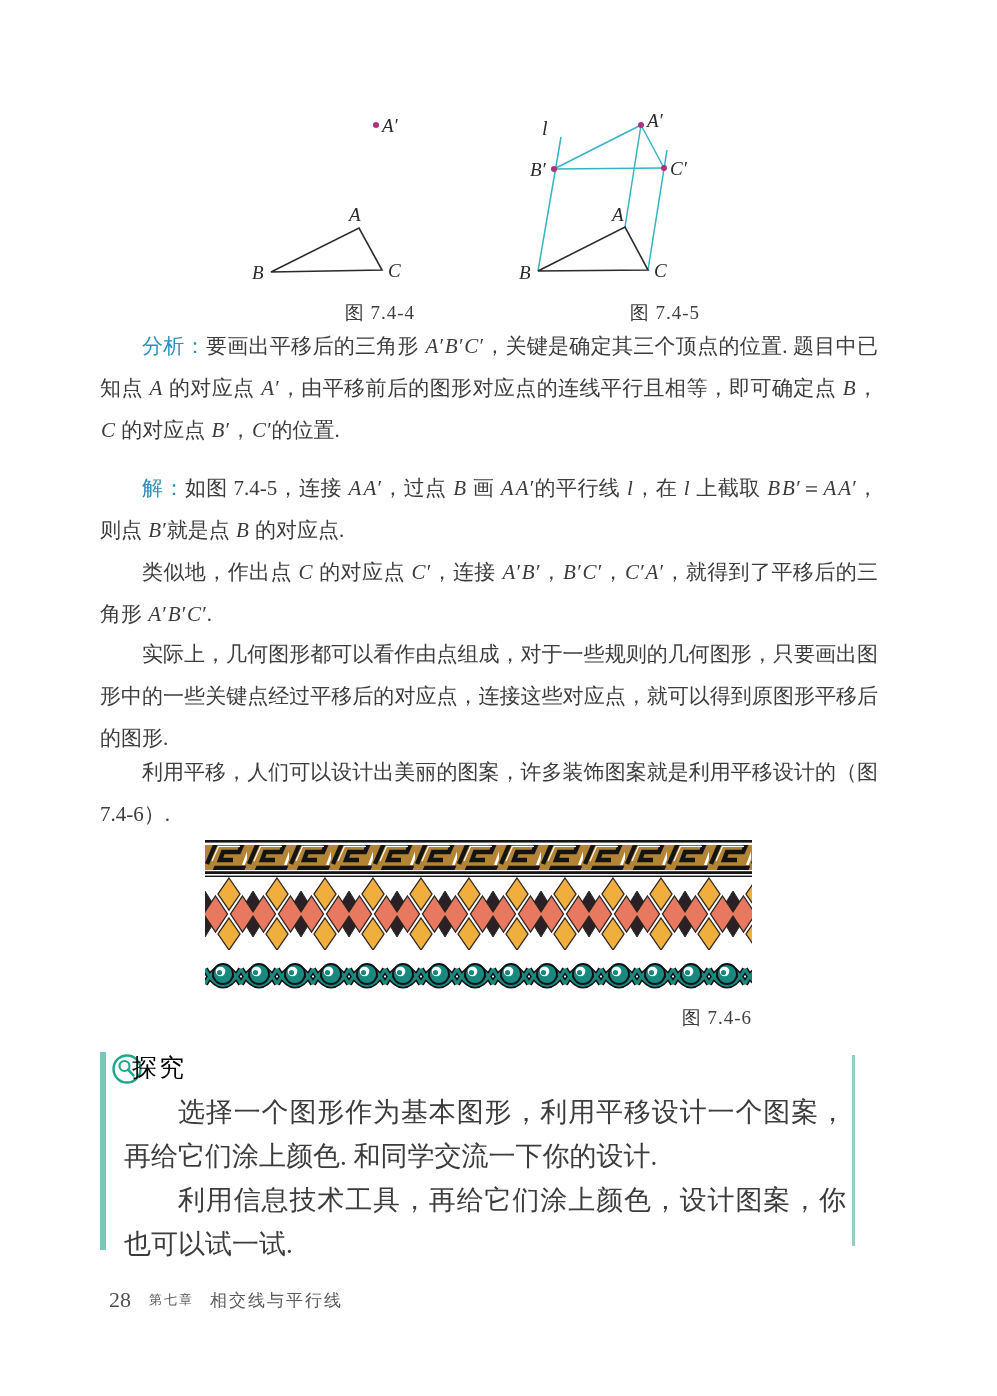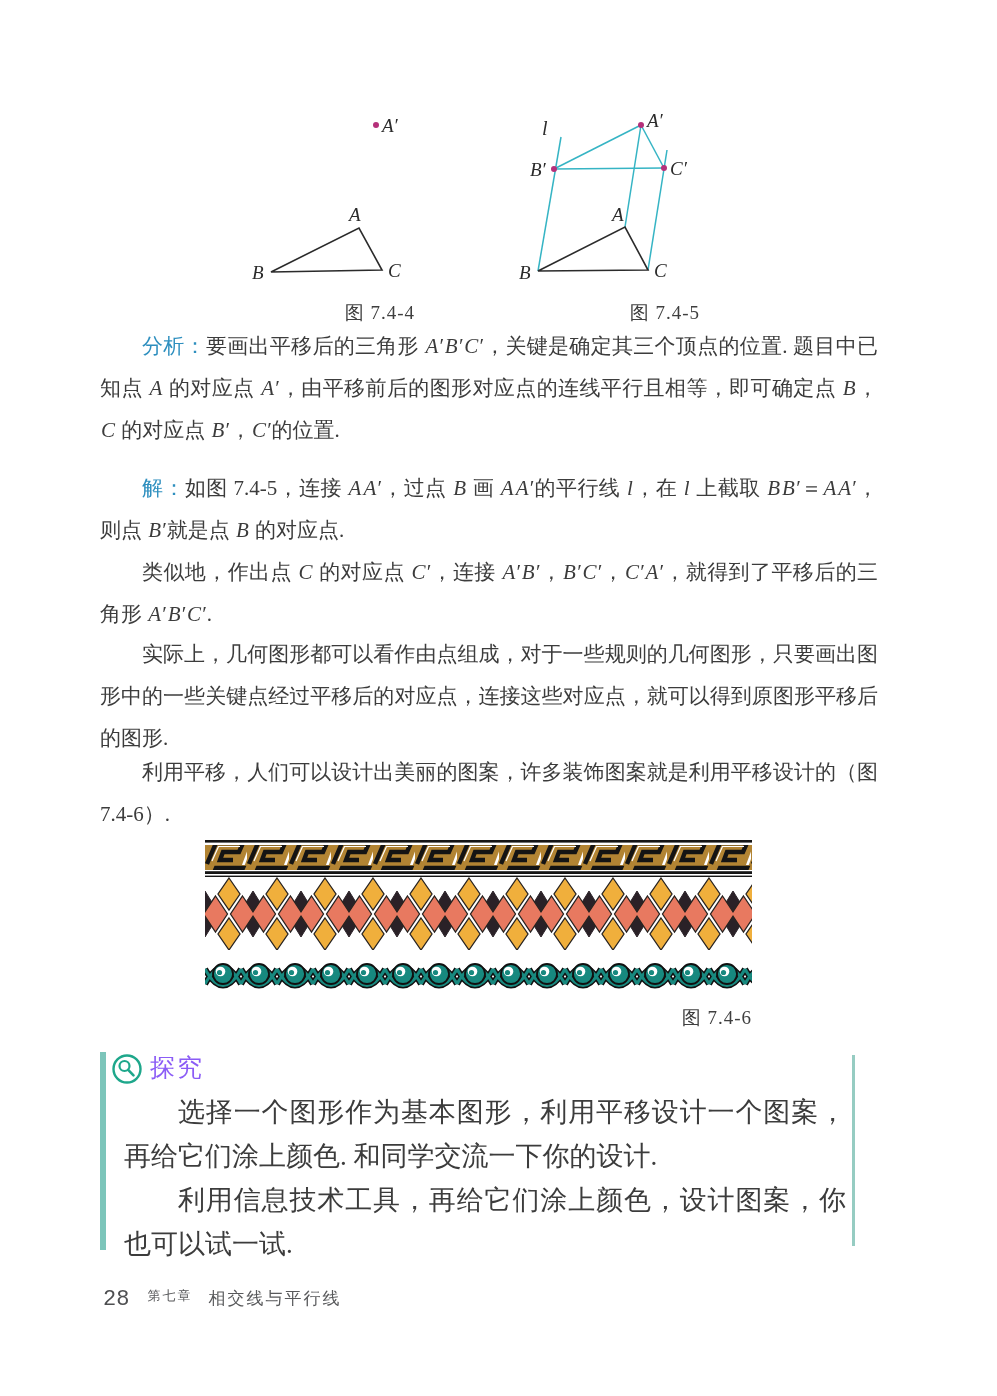--- a/index.html
+++ b/index.html
@@ -11,27 +11,27 @@
   svg text{font-family:"Liberation Serif","DejaVu Serif",serif;font-style:italic;font-size:19px;fill:#2b2b2b;}
   svg text.lbl-l{font-size:20px;}
   
   .para{left:100px;width:778px;font-size:21px;line-height:42px;text-align:justify;
         text-indent:2em;color:#3c3c3c;}
   .lead-blue{color:#2e8fbf;}
   .m{font-family:"Liberation Serif","DejaVu Serif",serif;font-style:italic;padding:0 1px;}
   
   .bar-left{left:100px;top:1052px;width:6px;height:198px;background:#7cc5ba;}
   .bar-right{left:852px;top:1055px;width:3px;height:191px;background:#96ccc2;}
-  .explore-title{left:150px;top:1051px;font-size:25px;color:#8b5cf6;
+  .explore-title{left:132px;top:1051px;font-size:25px;color:#000000;
                  font-family:Liberation Sans, sans-serif;letter-spacing:2px;}
   .explore-para{left:124px;width:722px;font-size:27px;line-height:44px;text-align:justify;
                 text-indent:2em;color:#3c3c3c;}
   
-  .footer{left:103px;top:1287px;display:flex;align-items:flex-start;color:#58595b;
-          font-family:Liberation Mono, monospace;}
+  .footer{left:109px;top:1287px;display:flex;align-items:center;color:#58595b;
+          font-family:Liberation Serif, serif;}
   .footer .num{font-size:22px;color:#4e4f51;margin-right:18px;}
   .footer .chap{font-size:13px;letter-spacing:2px;margin-right:16px;}
   .footer .title{font-size:17px;letter-spacing:2px;}
 </style>
 </head>
 <body>
 
 <svg class="abs" style="left:235px;top:95px" width="250" height="235" viewBox="0 0 250 235">
   <polygon points="36,177 124,133 147,175" fill="none" stroke="#2b2b2b" stroke-width="1.6"></polygon>
   <circle cx="141" cy="30" r="3" fill="#b5307a"></circle>

